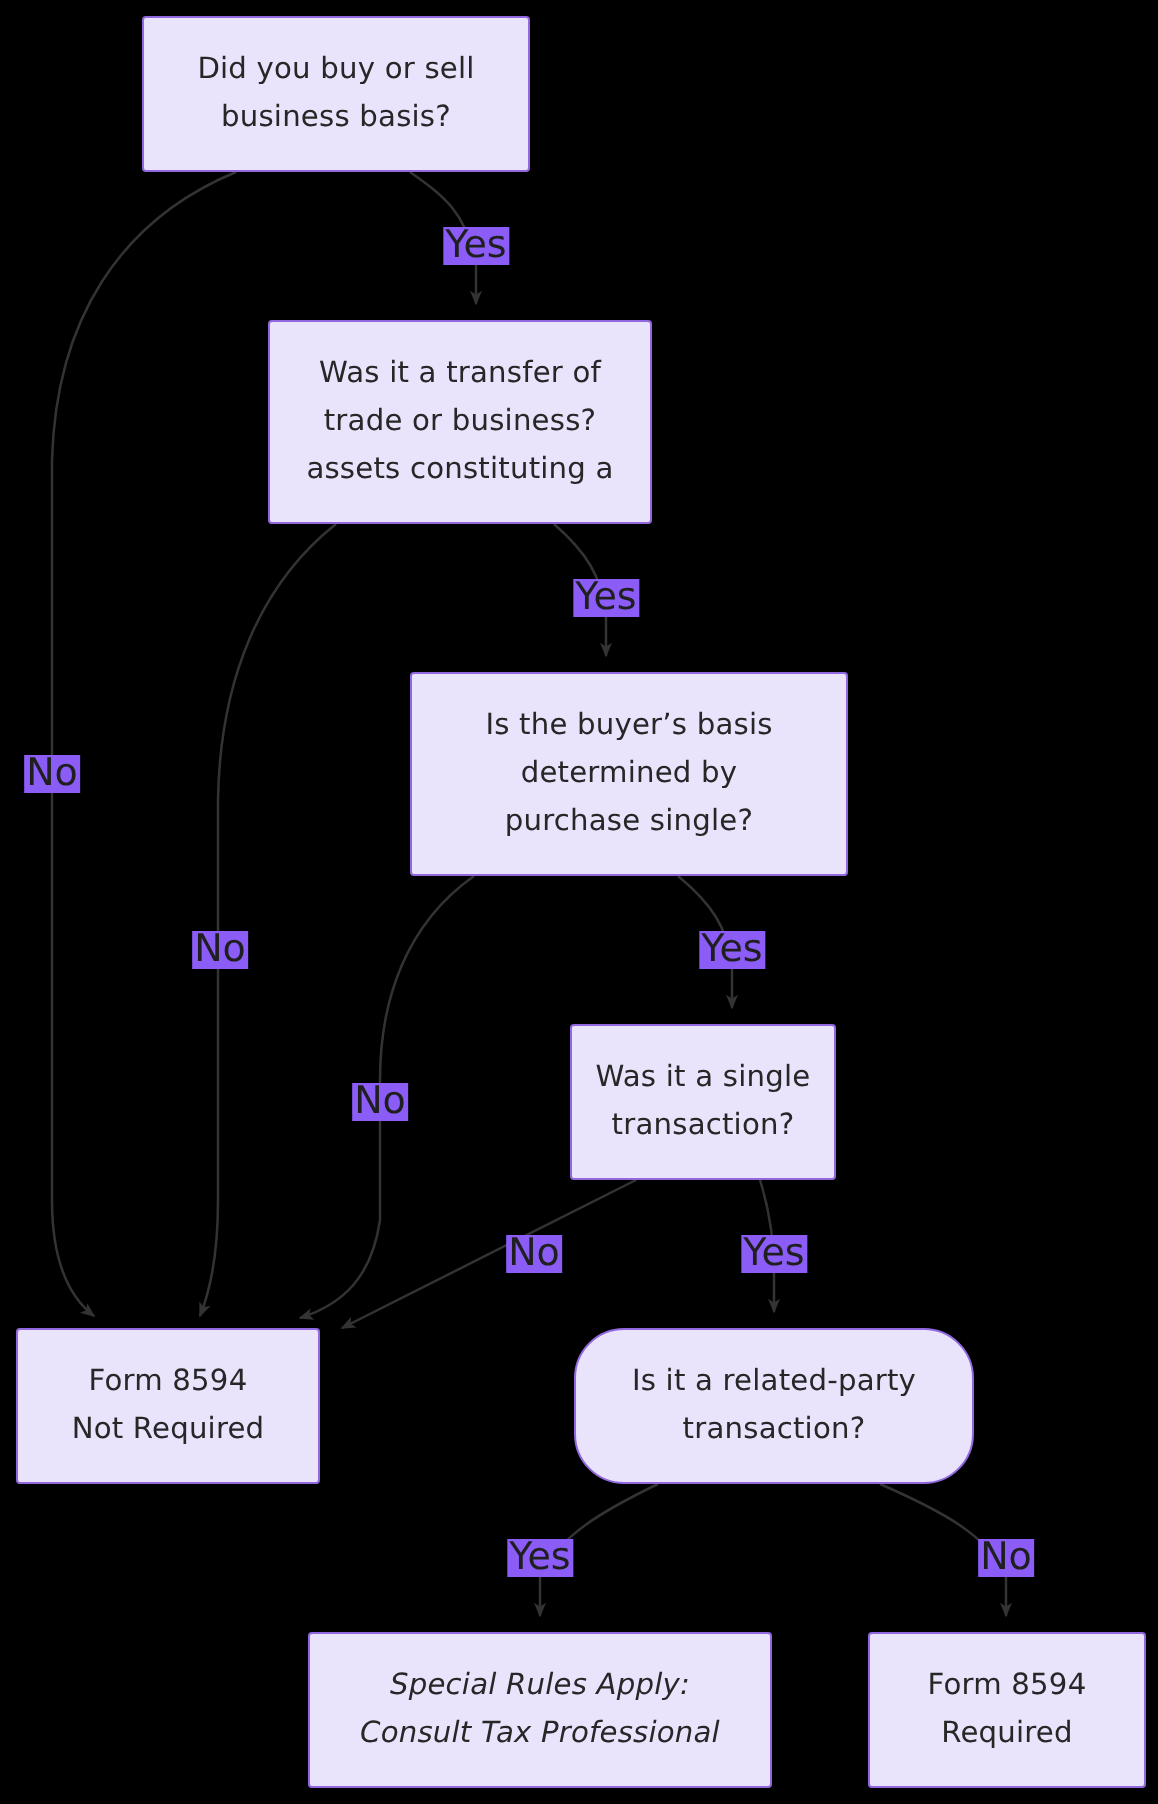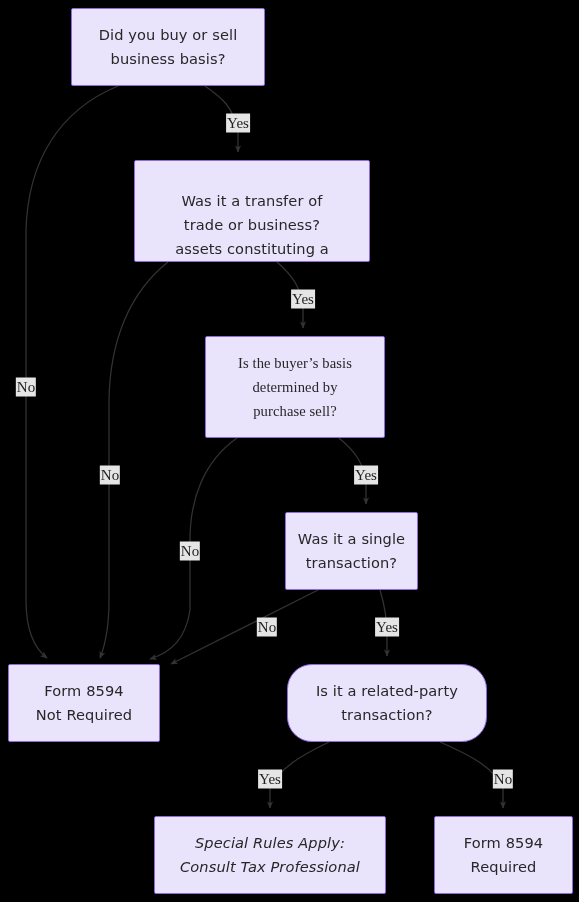--- a/index.html
+++ b/index.html
@@ -44,28 +44,27 @@
     padding: 0 8px;
   }
   .node .lines {
     width: 100%;
   }
   .node .lines div {
     white-space: nowrap;
   }
   .edge-label {
     position: absolute;
-    background: #e5e5e5;
+    background: #8b5cf6;
     color: #1f1f1f;
-    font-size: 15px;
+    font-size: 19px;
     line-height: 17px;
     padding: 1px 1px 1px 1px;
     white-space: nowrap;
     transform: translate(-50%, -50%);
-    font-family: Liberation Serif, serif;
   }
   .edge-path {
     fill: none;
     stroke: #333333;
     stroke-width: 1.25px;
   }
 </style>
 </head>
 <body>
 
@@ -89,32 +88,32 @@
         <path class="edge-path" d="M 440,742 C 472,756 494,768 503,788 L 503,808" marker-end="url(#arrow)"></path>
       </g>
   </svg>
   <div id="node-layer">
       <div class="node" style="left: 71px; top: 8px; width: 194px; height: 78px;">
         <div class="lines">
           <div>Did you buy or sell</div>
           <div>business basis?</div>
         </div>
       </div>
-      <div class="node" style="left: 134px; top: 160px; width: 236px; height: 102px; align-items: flex-end;">
+      <div class="node" style="left: 134px; top: 160px; width: 192px; height: 102px;">
         <div class="lines">
           <div>Was it a transfer of</div>
           <div>trade or business?</div>
           <div>assets constituting a</div>
         </div>
       </div>
-      <div class="node" style="left: 205px; top: 336px; width: 180px; height: 102px; font-family: Liberation Serif, serif;">
+      <div class="node" style="left: 205px; top: 336px; width: 219px; height: 102px;">
         <div class="lines">
           <div>Is the buyer’s basis</div>
           <div>determined by</div>
-          <div>purchase sell?</div>
+          <div>purchase single?</div>
         </div>
       </div>
       <div class="node" style="left: 285px; top: 512px; width: 133px; height: 78px;">
         <div class="lines">
           <div>Was it a single</div>
           <div>transaction?</div>
         </div>
       </div>
       <div class="node" style="left: 8px; top: 664px; width: 152px; height: 78px;">
         <div class="lines">

